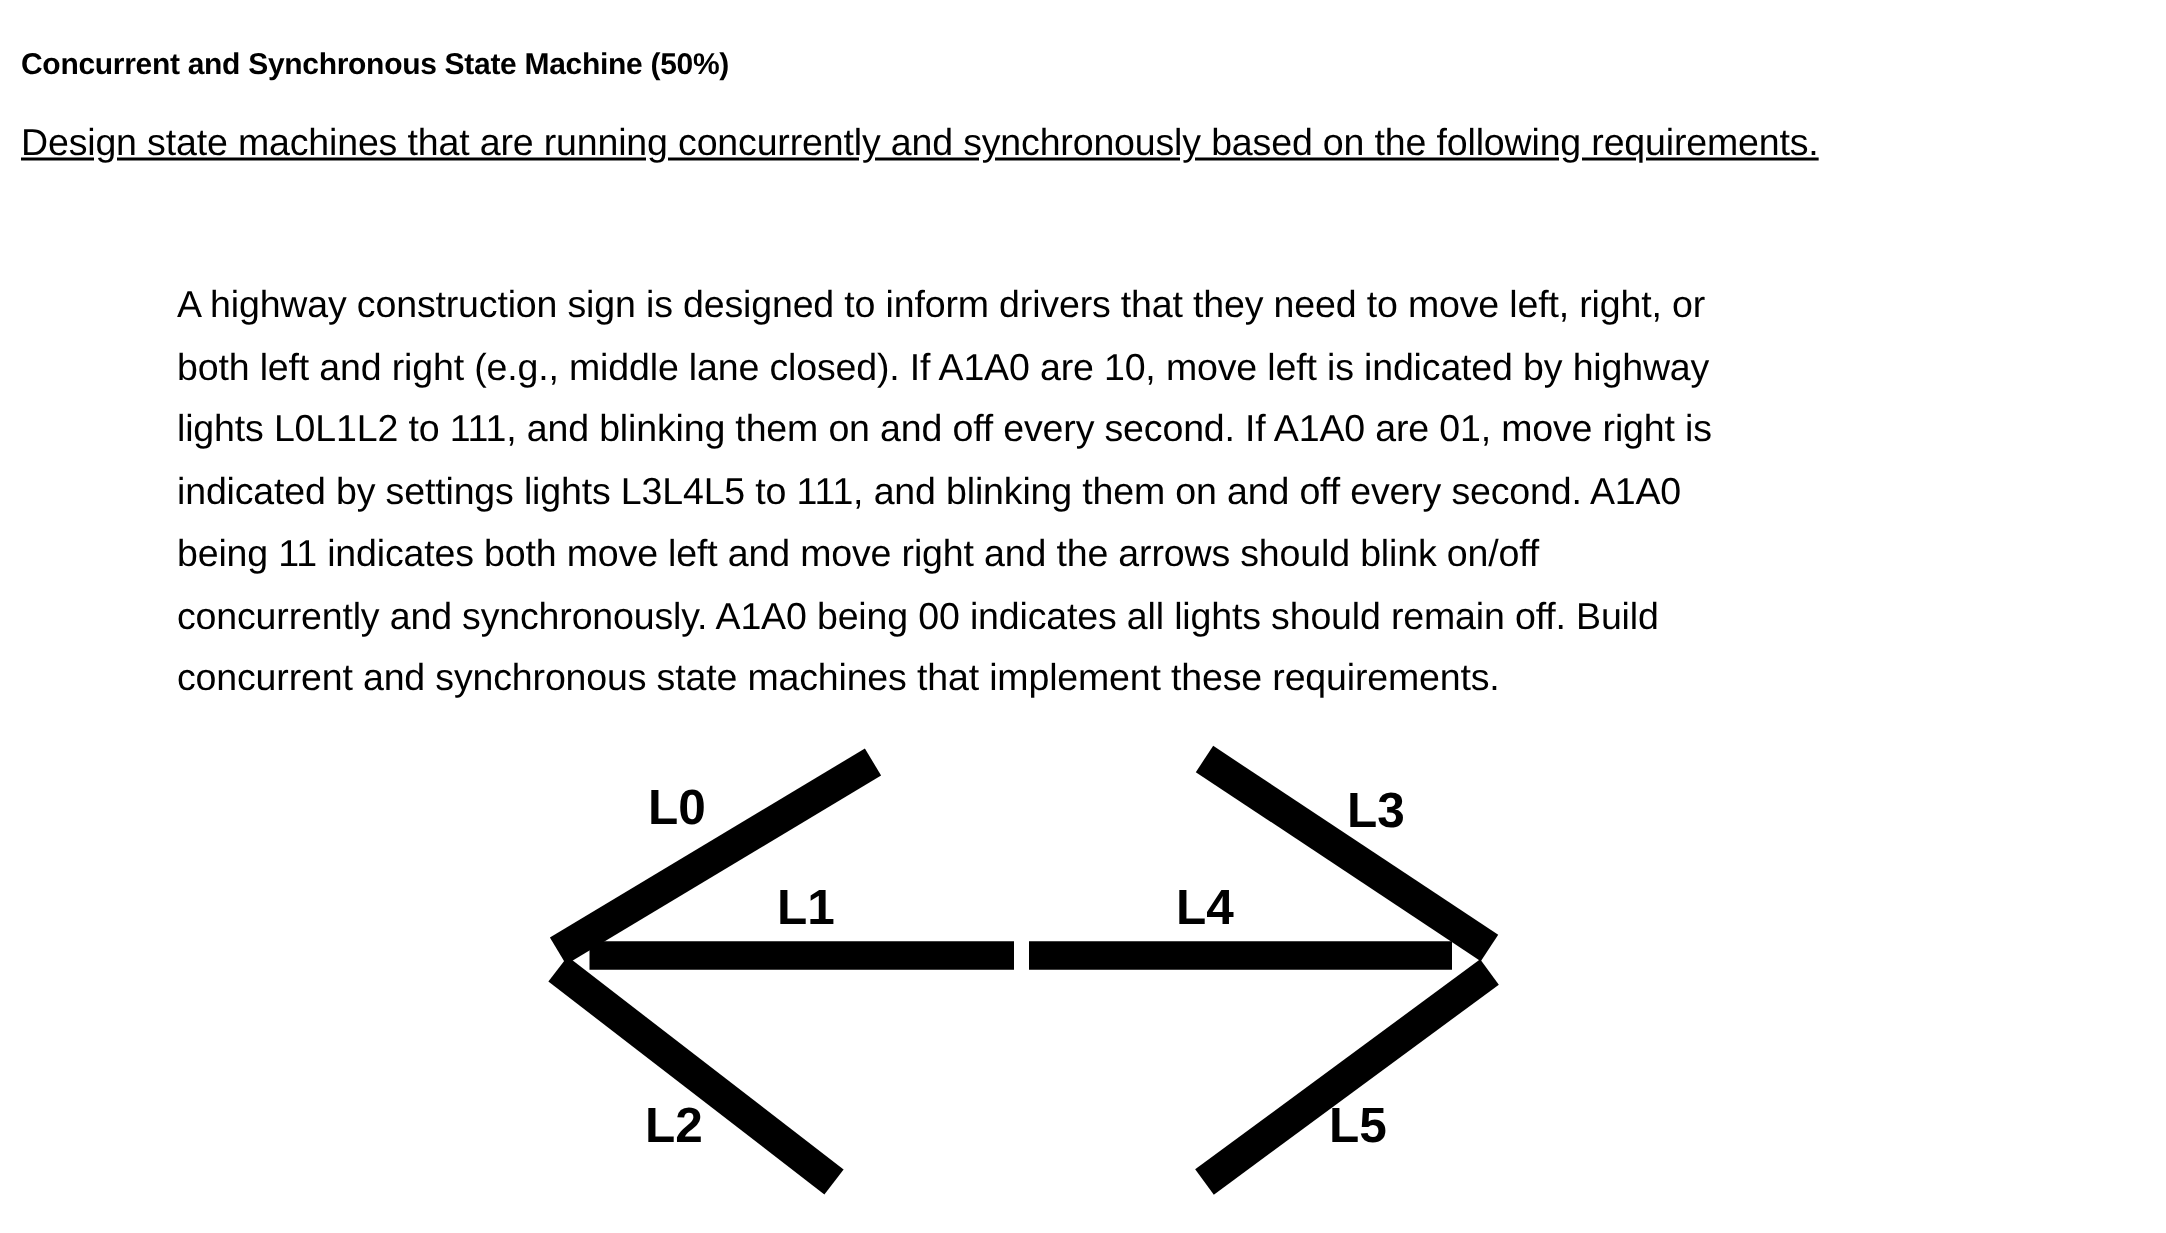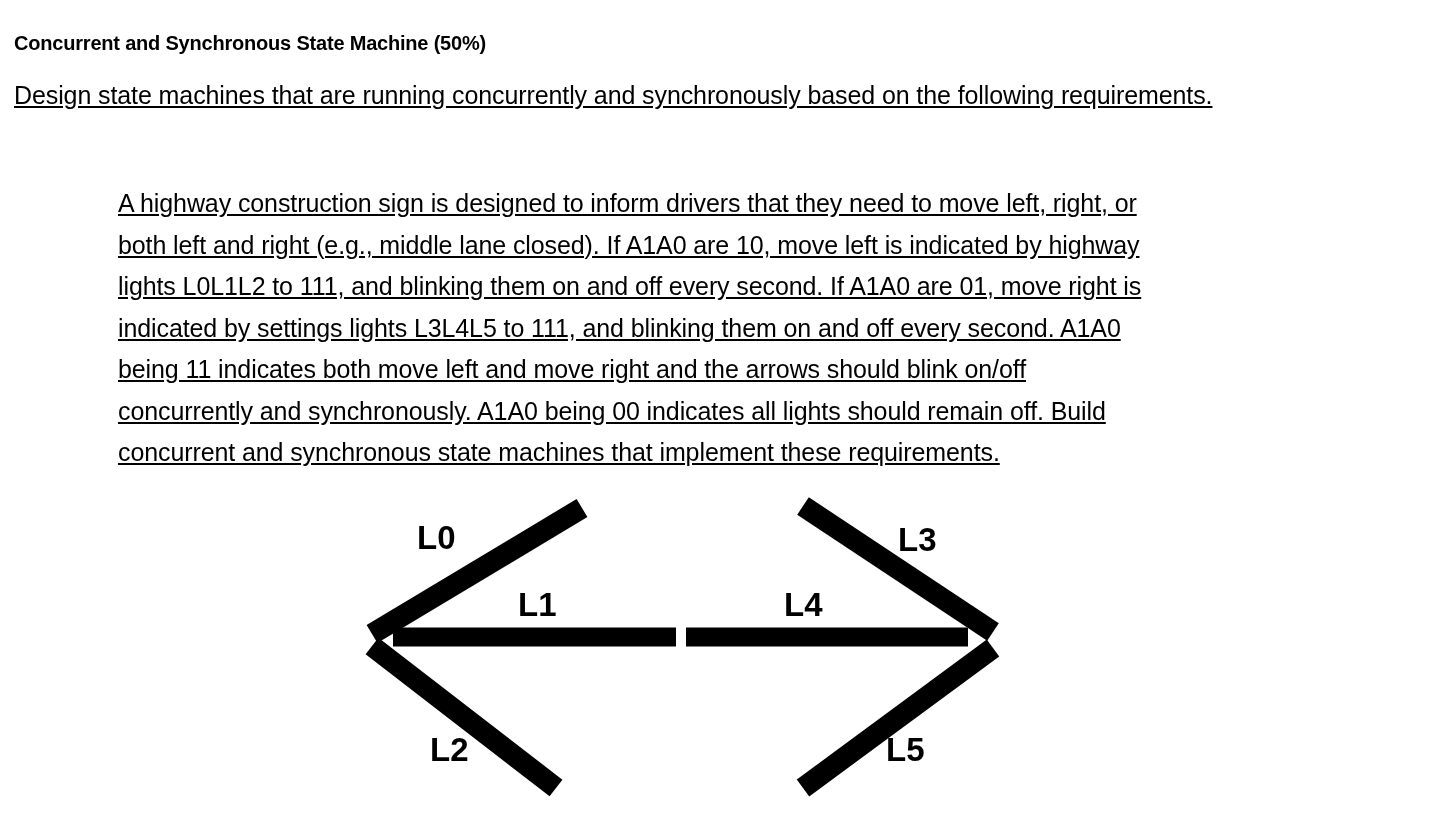--- a/index.html
+++ b/index.html
@@ -47,21 +47,20 @@
 
   .body-para {
     position: absolute;
     left: 118px;
     top: 183px;
     width: 1215px;
     font-size: 25px;
     line-height: 41.5px;
     letter-spacing: -0.1px;
     text-align: left;
-    text-decoration: underline;
   }
   .body-para .ln {
     display: block;
     white-space: nowrap;
   }
 
   
   .diagram {
     position: absolute;
     left: 0;
@@ -75,21 +74,21 @@
 
   .bar-label {
     position: absolute;
     font-size: 33px;
     font-weight: bold;
     line-height: 1;
     letter-spacing: 0px;
     white-space: nowrap;
   }
 
-  .lbl-l0 { left: 417px; top: 521px; }
+  .lbl-l0 { left: 432px; top: 521px; }
   .lbl-l1 { left: 518px; top: 588px; }
   .lbl-l2 { left: 430px; top: 733px; }
   .lbl-l3 { left: 898px; top: 523px; }
   .lbl-l4 { left: 784px; top: 588px; }
   .lbl-l5 { left: 886px; top: 733px; }
 </style>
 </head>
 <body>
 
 <div class="page">

